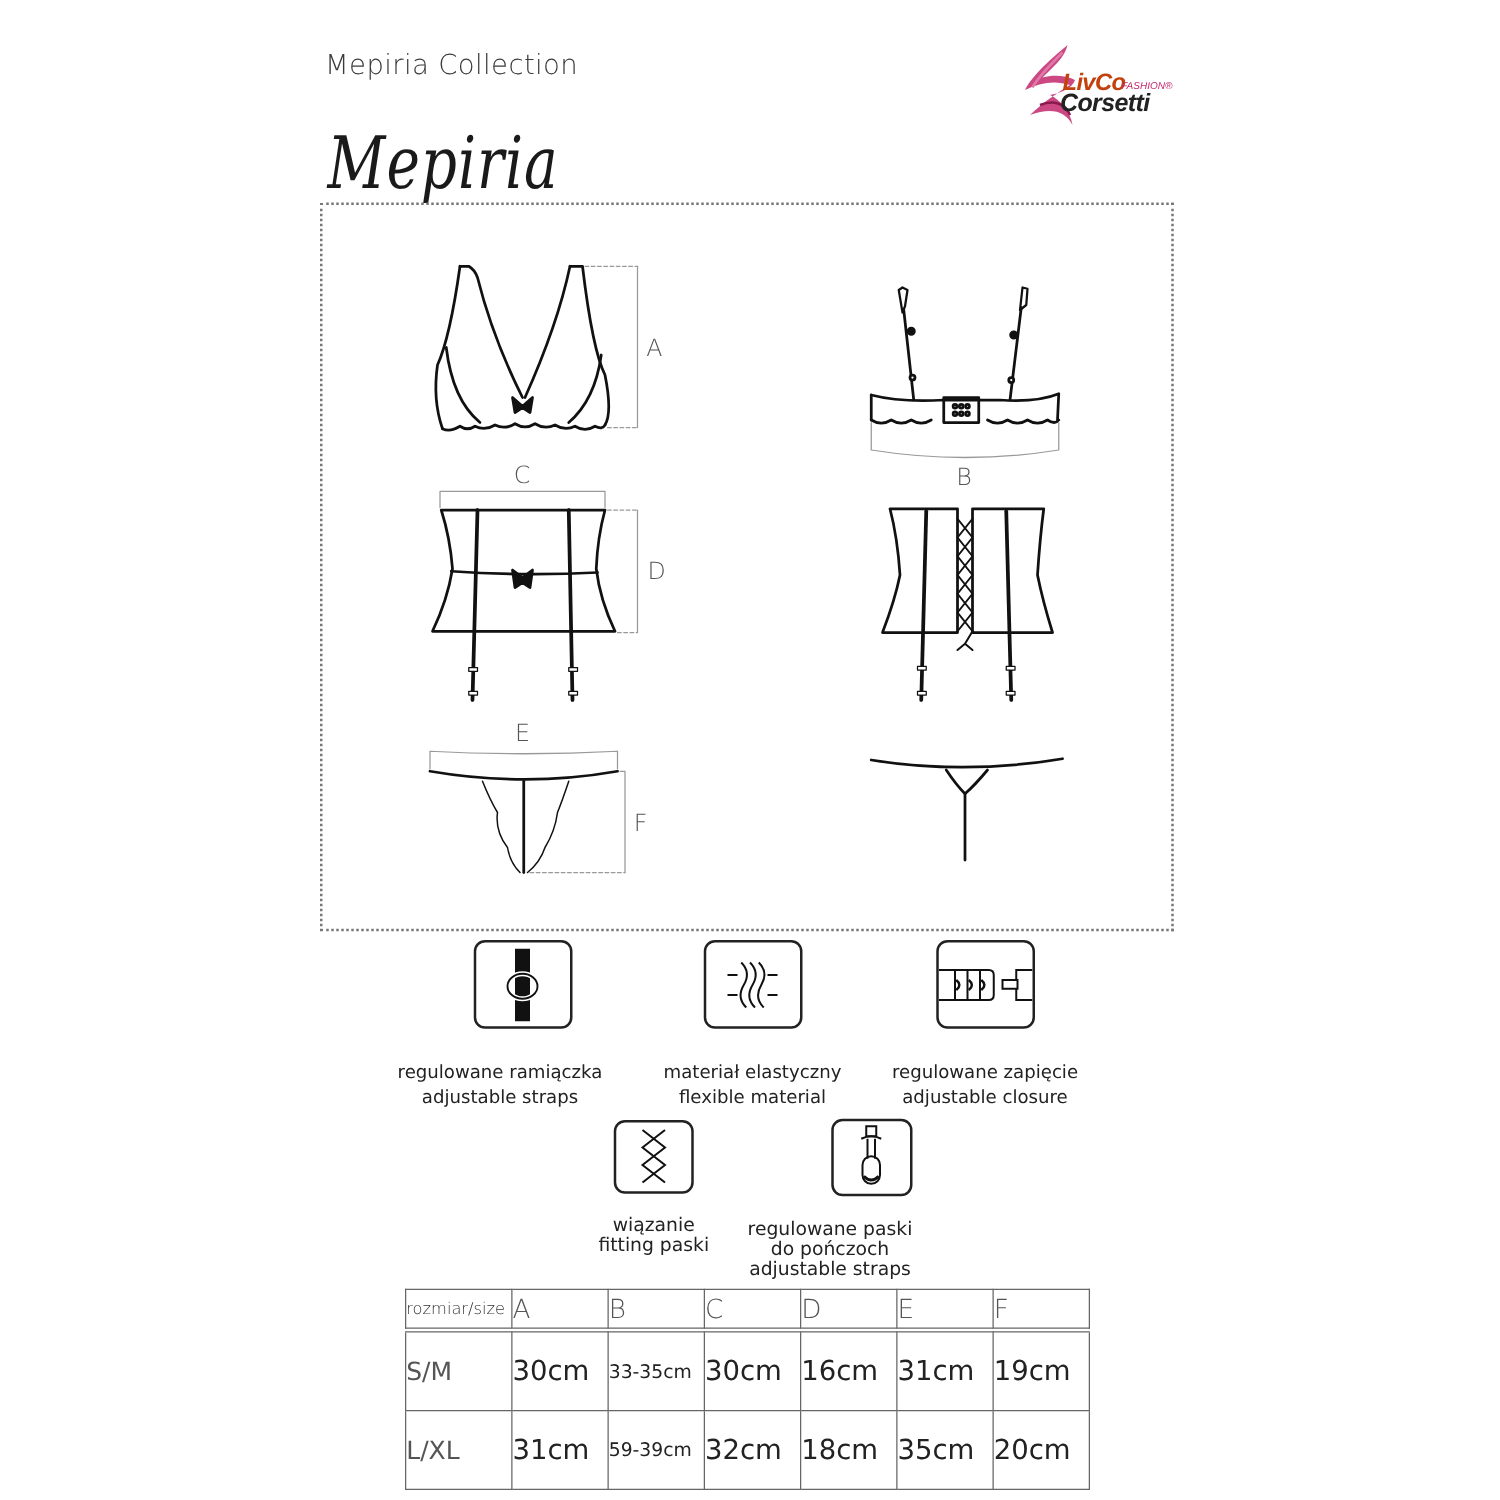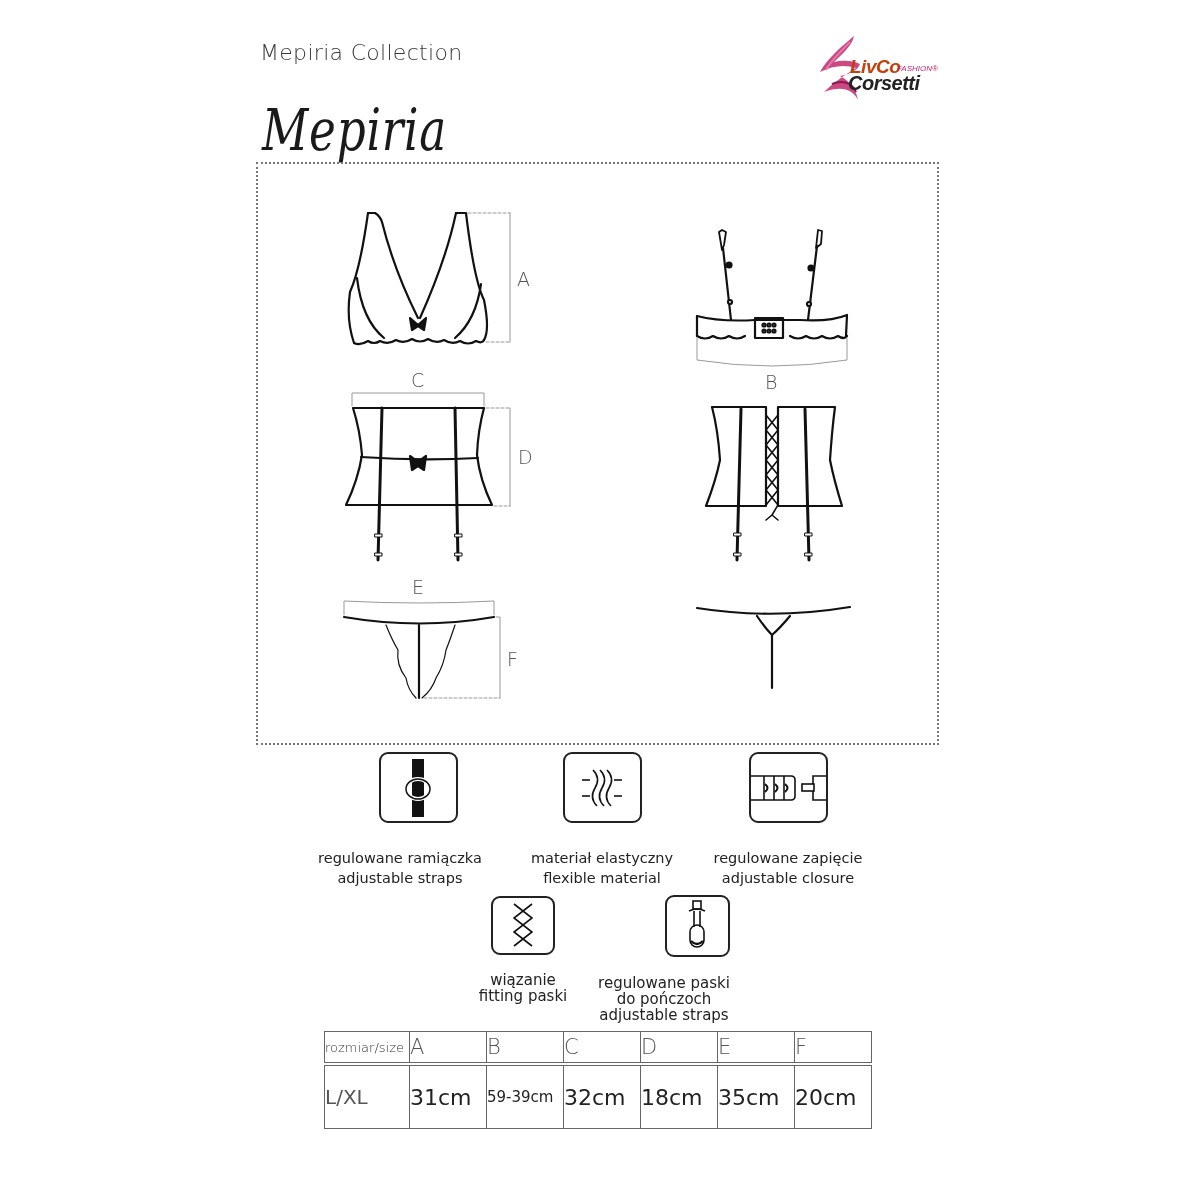--- a/index.html
+++ b/index.html
@@ -220,20 +220,29 @@
     <td style="width:76px;">B</td>
     <td style="width:76px;">C</td>
     <td style="width:76px;">D</td>
     <td style="width:76px;">E</td>
     <td style="width:76px;">F</td>
   </tr>
   <tr class="spacer">
         <td colspan="7"></td>
       </tr>
   <tr class="row">
+    <td class="size">S/M</td>
+    <td>30cm</td>
+    <td class="small">33-35cm</td>
+    <td>30cm</td>
+    <td>16cm</td>
+    <td>31cm</td>
+    <td>19cm</td>
+  </tr>
+  <tr class="row">
     <td class="size">L/XL</td>
     <td>31cm</td>
     <td class="small">59-39cm</td>
     <td>32cm</td>
     <td>18cm</td>
     <td>35cm</td>
     <td>20cm</td>
   </tr>
 </tbody>
   </table>

